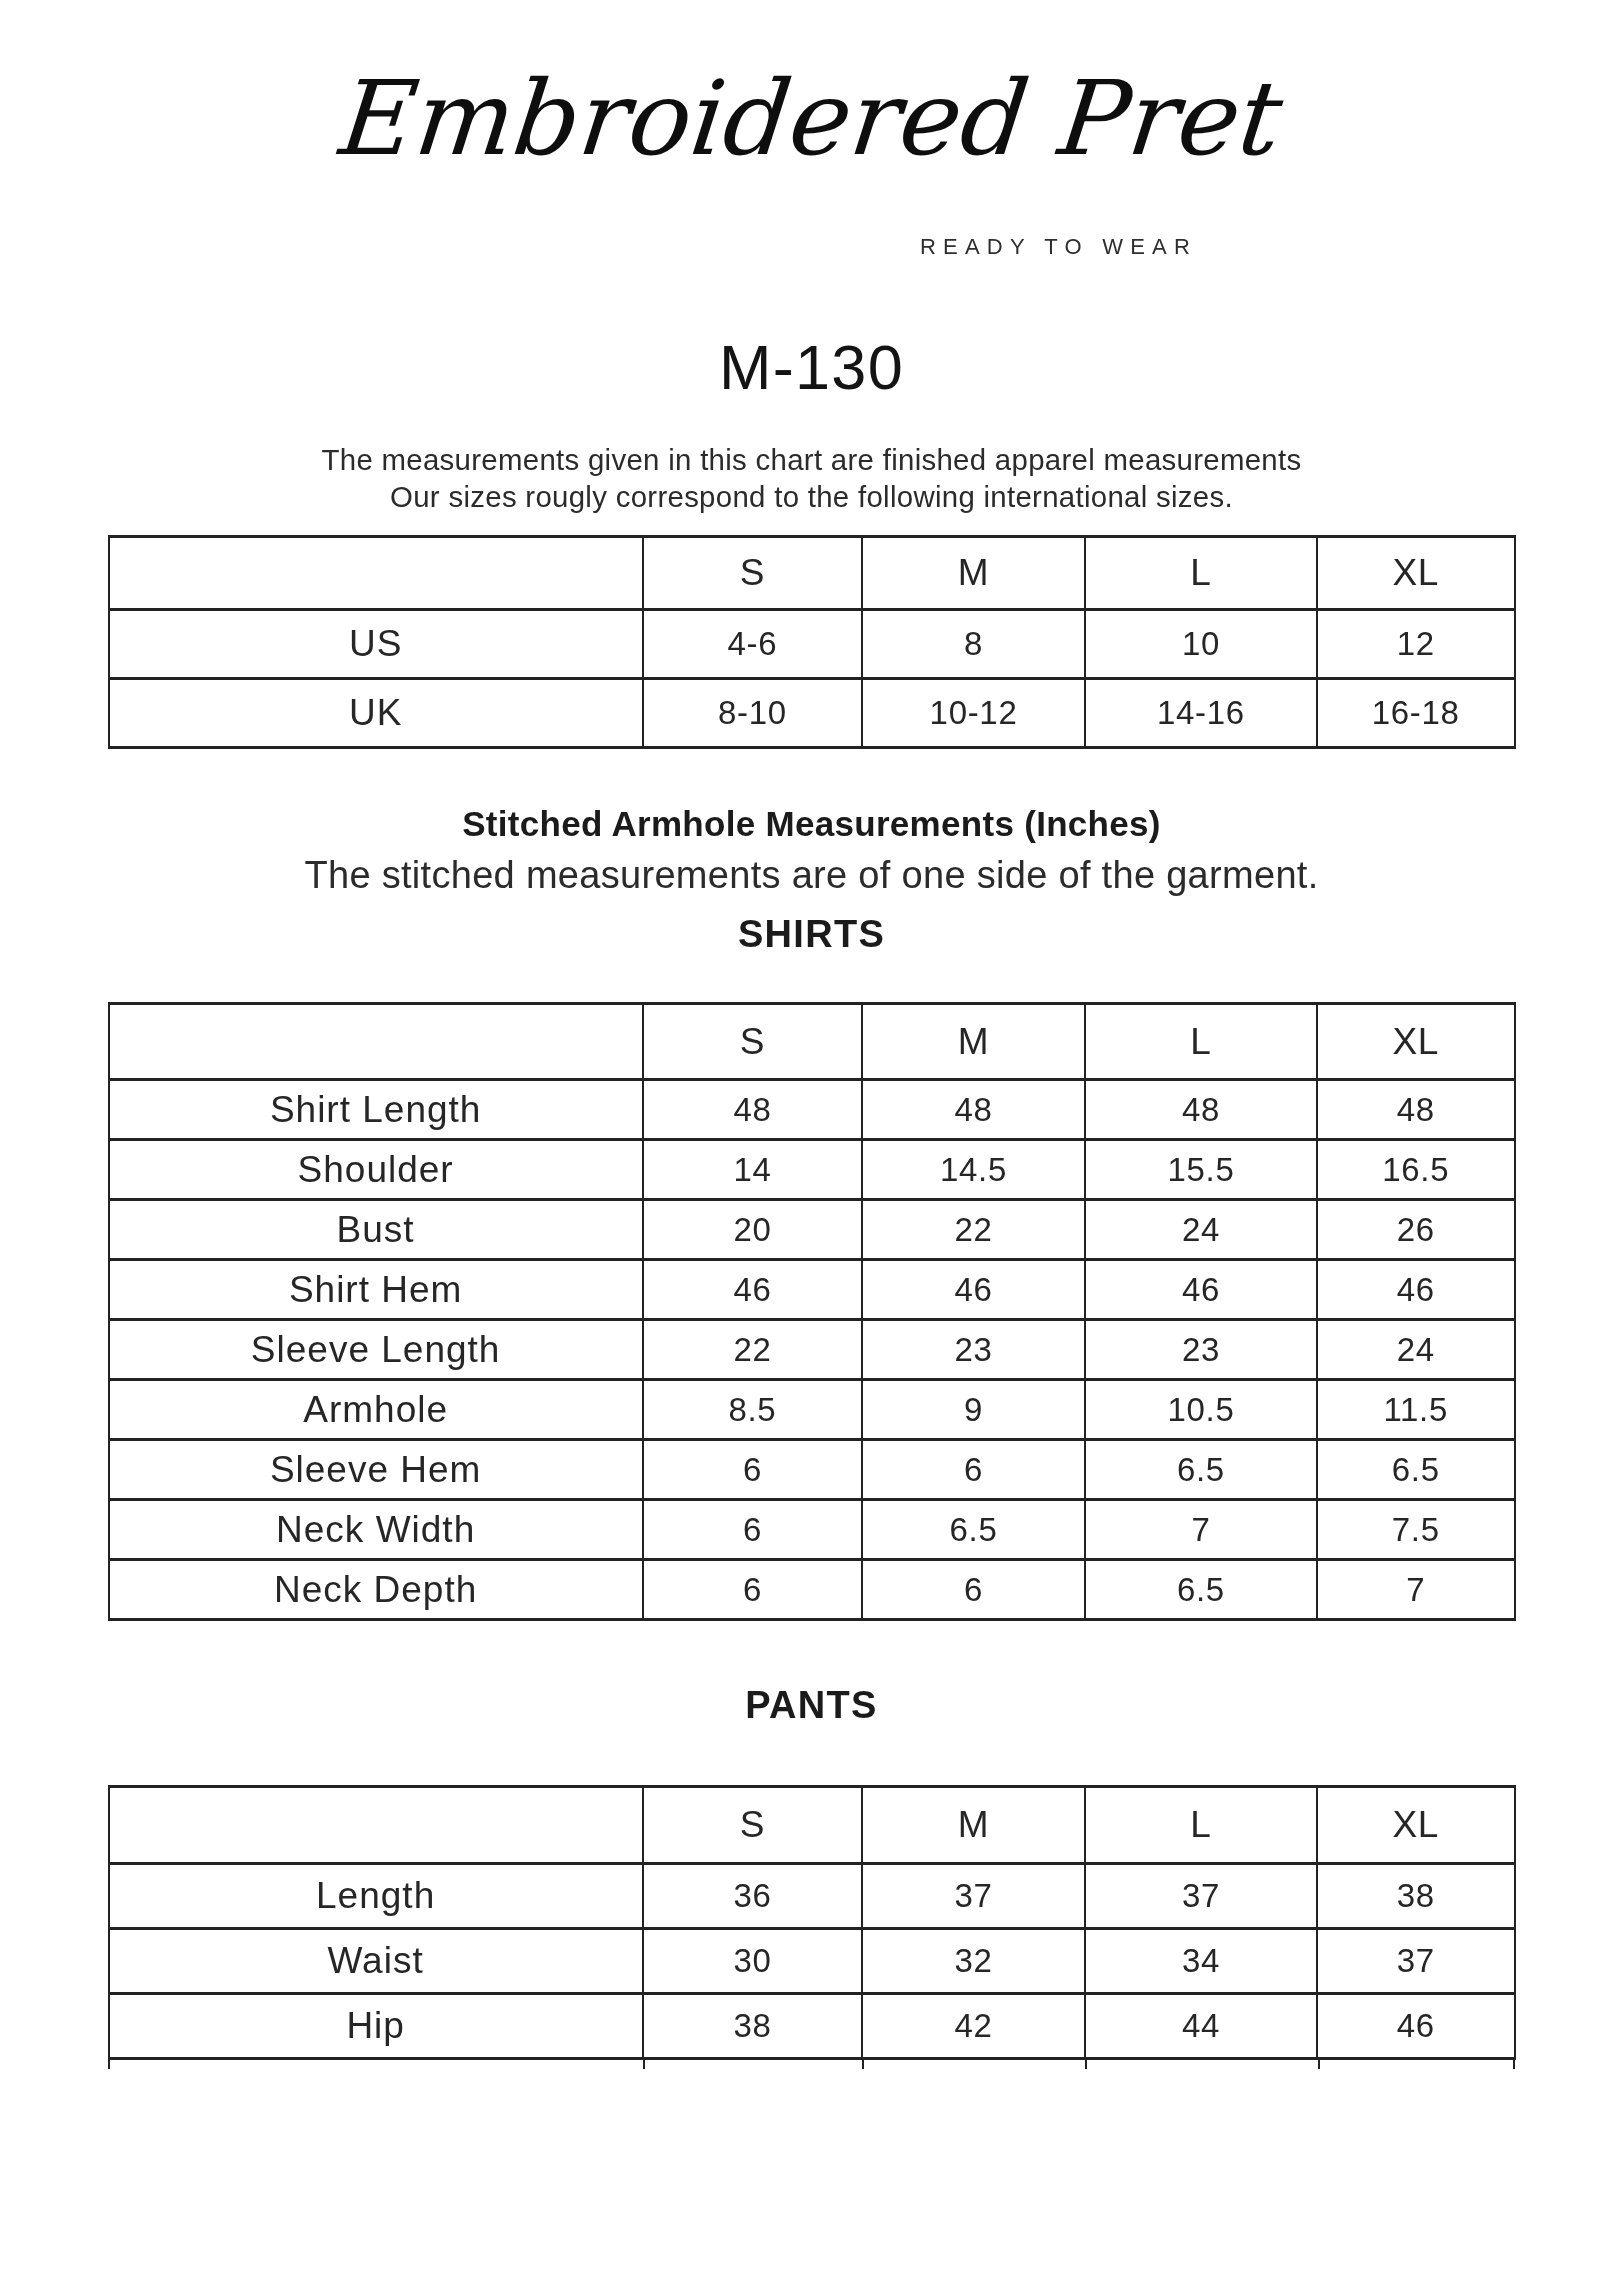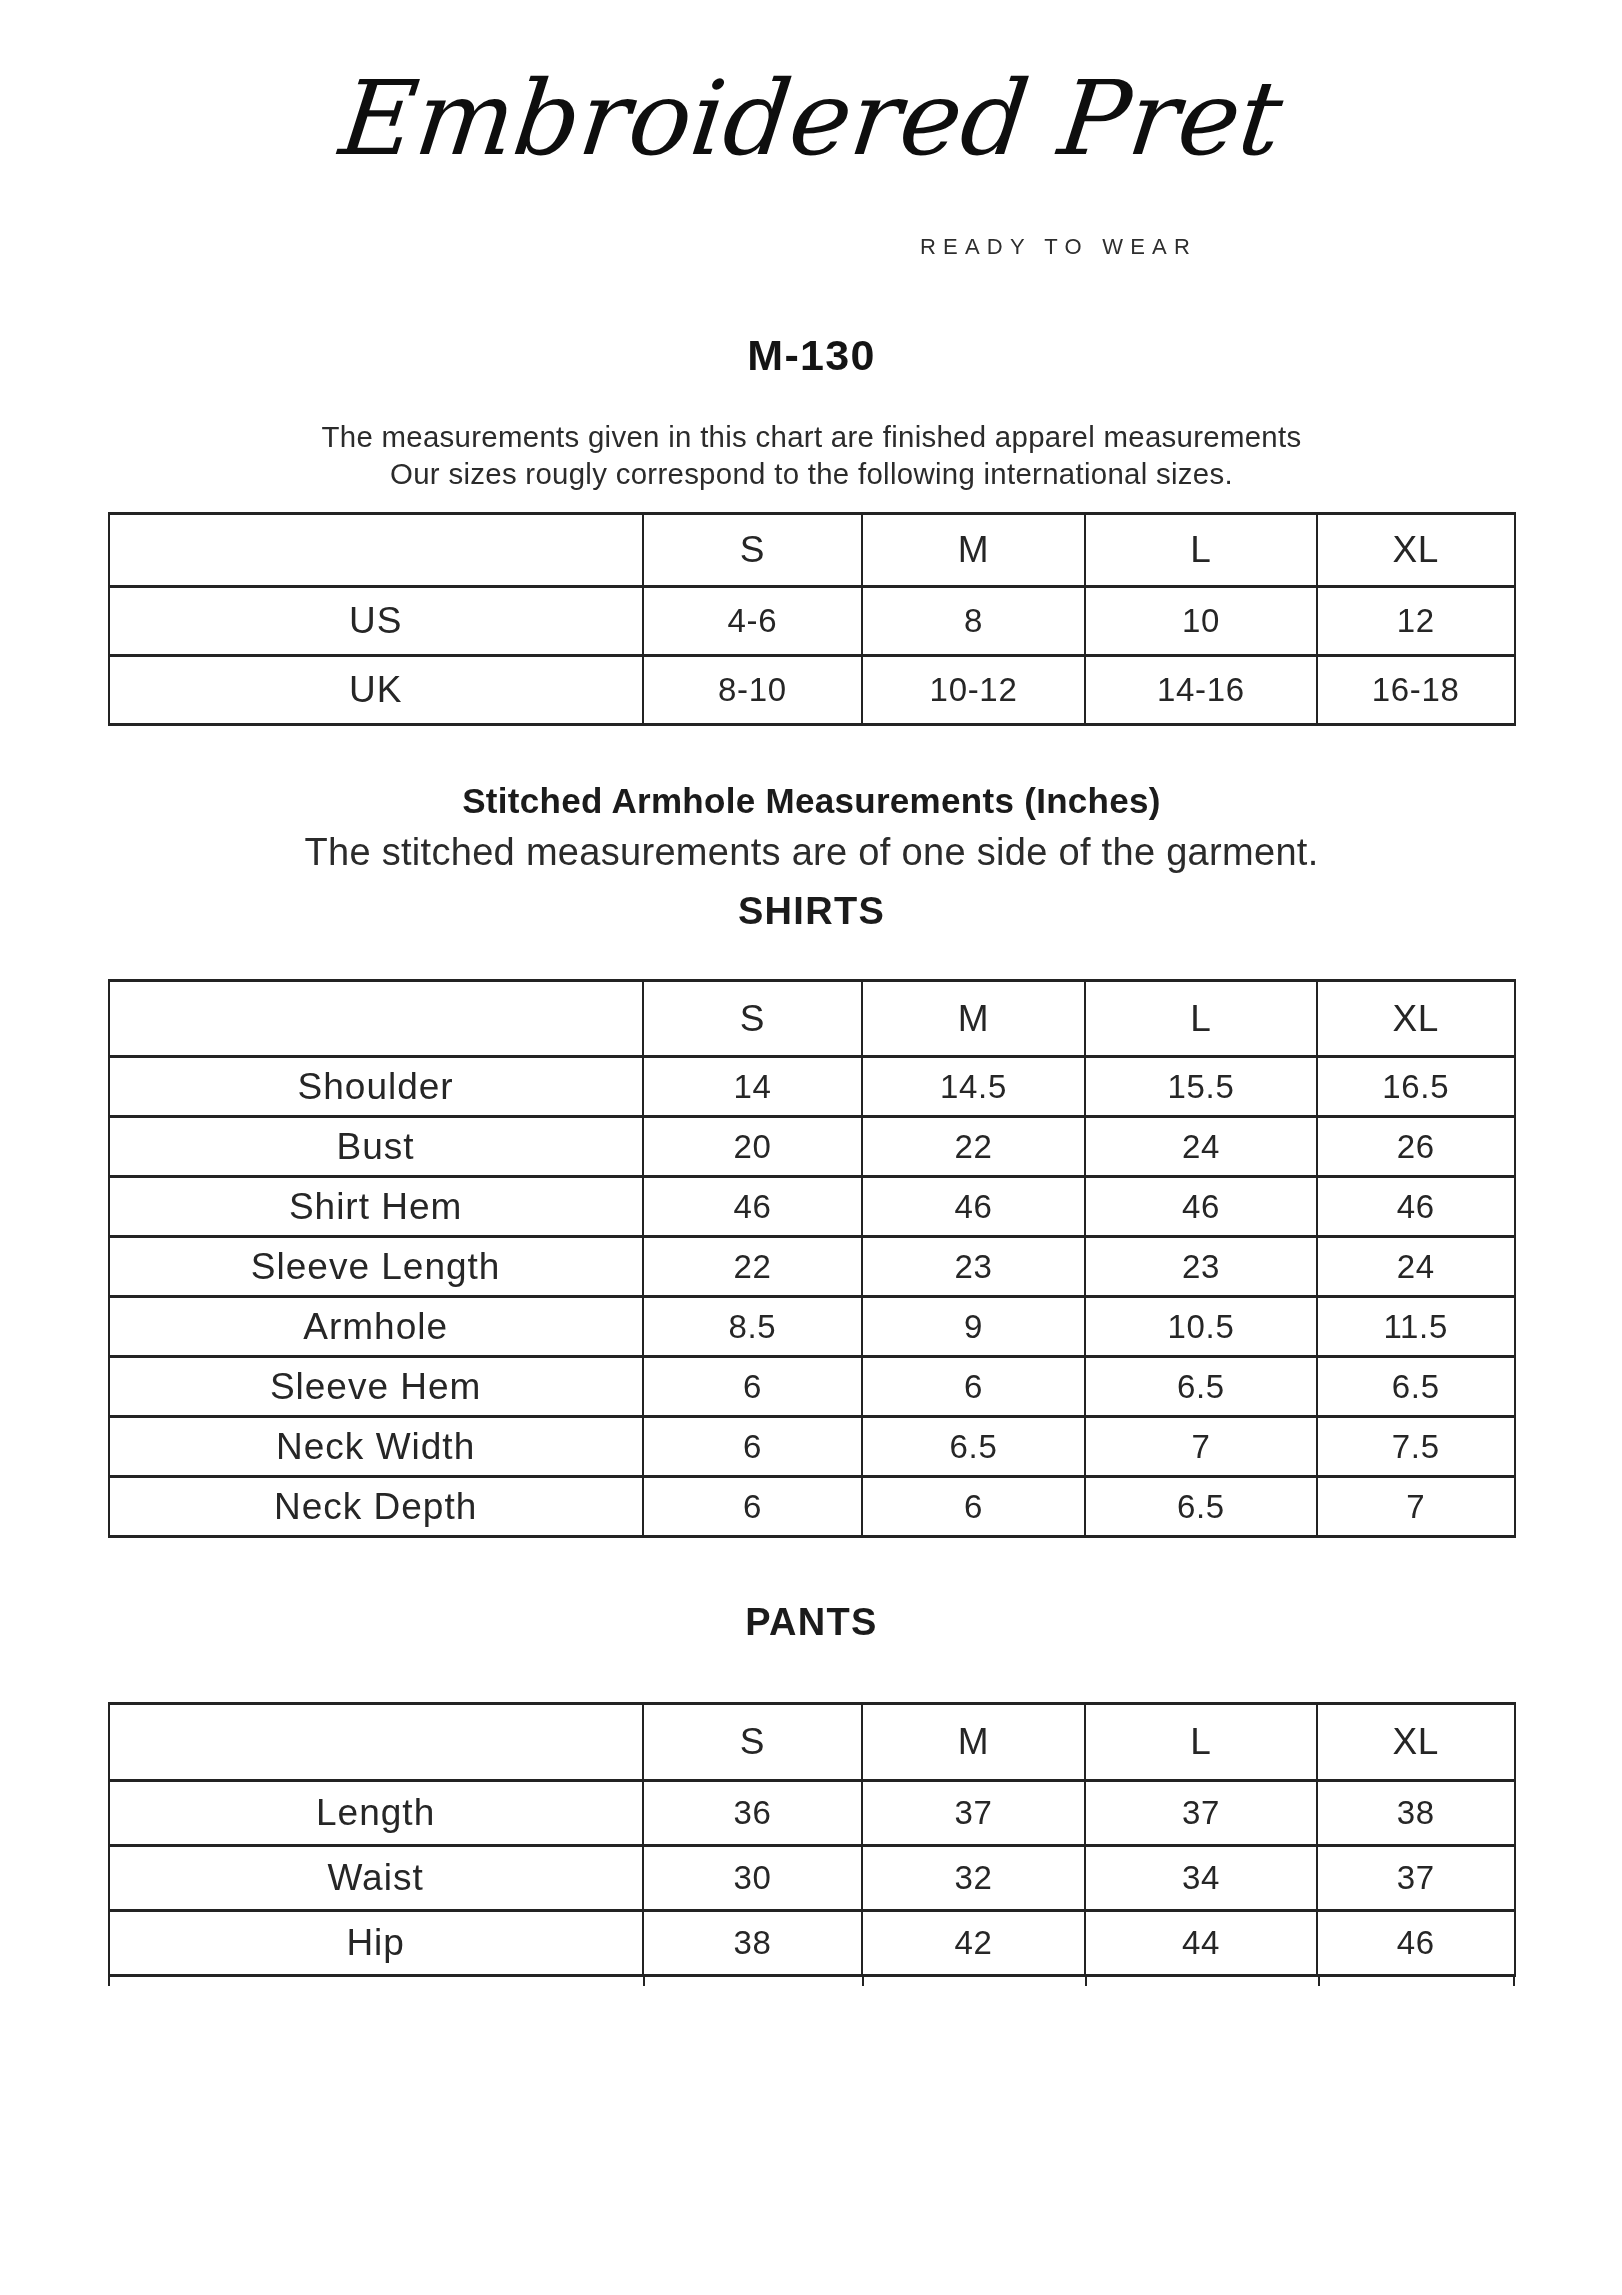--- a/index.html
+++ b/index.html
@@ -30,22 +30,22 @@
     font-size: 22px;
     letter-spacing: 7.2px;
     color: #2e2e2e;
     font-weight: 400;
   }
 
   
   .product-code {
     margin-top: 71px;
     text-align: center;
-    font-size: 43px;
-    font-weight: 700;
+    font-size: 63px;
+    font-weight: 400;
     letter-spacing: 1.3px;
     color: #141414;
   }
   .intro { text-align: center; font-size: 29.4px; line-height: 1.27; color: #2b2b2b; letter-spacing: 0.3px; }
   .intro.first { margin-top: 38px; }
 
   .section-title {
     margin-top: 55px;
     text-align: center;
     font-size: 35px;
@@ -159,20 +159,27 @@
         <tr>
           <th></th>
           <th>S</th>
           <th>M</th>
           <th>L</th>
           <th>XL</th>
         </tr>
       </thead>
       <tbody>
         <tr>
+          <td>Shirt Length</td>
+          <td>48</td>
+          <td>48</td>
+          <td>48</td>
+          <td>48</td>
+        </tr>
+        <tr>
           <td>Shoulder</td>
           <td>14</td>
           <td>14.5</td>
           <td>15.5</td>
           <td>16.5</td>
         </tr>
         <tr>
           <td>Bust</td>
           <td>20</td>
           <td>22</td>

